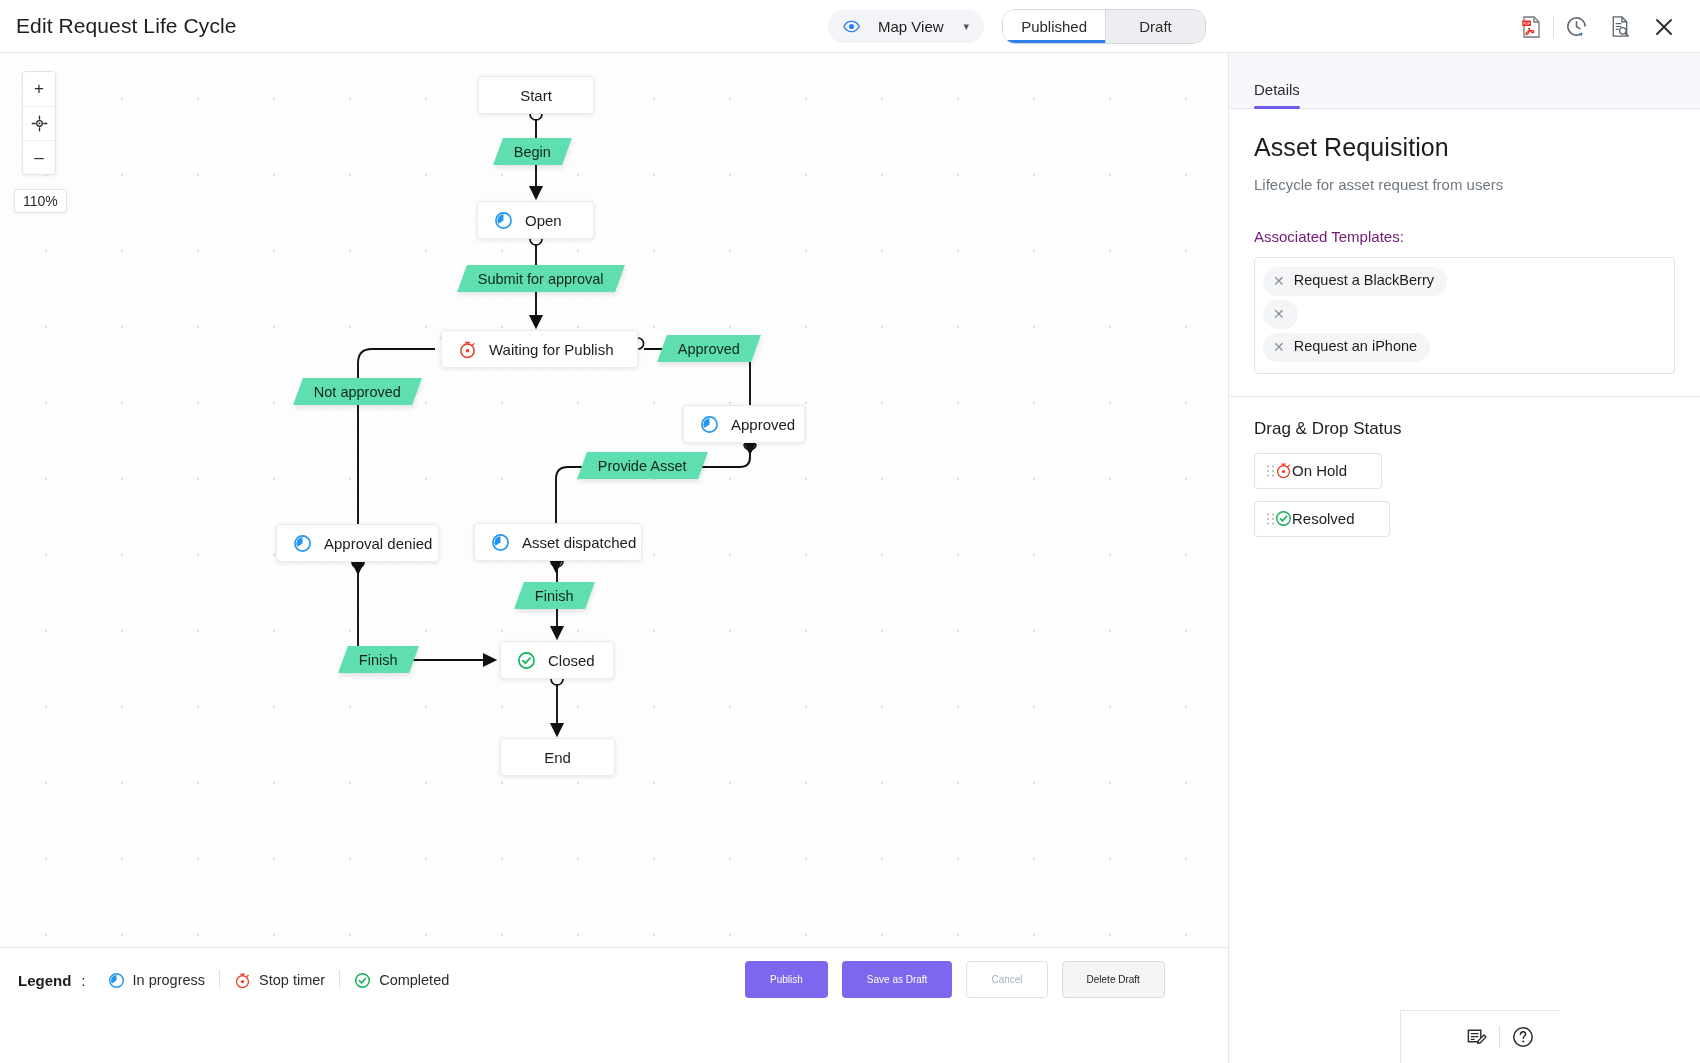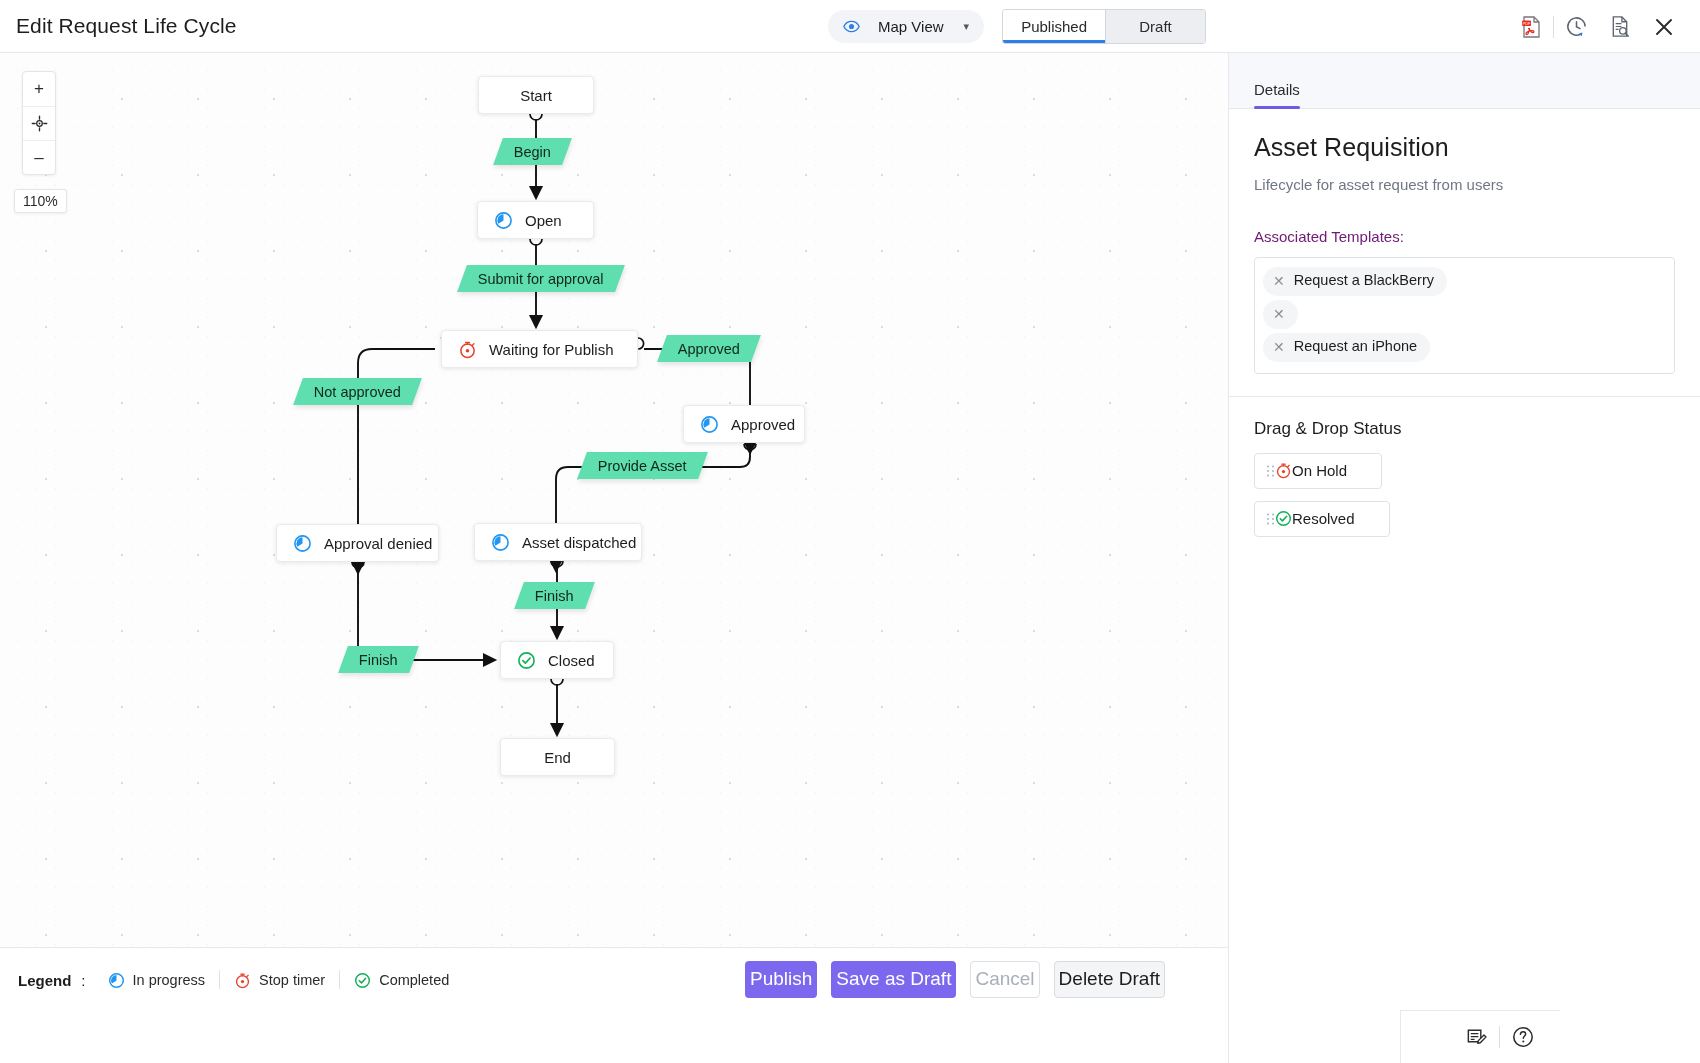--- a/index.html
+++ b/index.html
@@ -21,21 +21,21 @@
     letter-spacing:.1px; white-space:nowrap;
   }
   .top-center { position:absolute; left:828px; top:9px; display:flex; align-items:center; gap:18px; }
   .mapview-pill {
     display:flex; align-items:center; gap:18px;
     background:#f2f4f7; border-radius:18px; height:33px; padding:0 15px;
     font-size:15px; color:#1d1d1d; cursor:pointer;
   }
   .eye-ic { width:17px; height:17px; display:block; }
   .chev { font-size:11px; color:#555; margin-left:2px; }
-  .seg { display:flex; height:35px; border:1px solid #d4d7dd; border-radius:3px; overflow:hidden; }
+  .seg { display:flex; height:35px; border:1px solid #d4d7dd; border-radius:13px; overflow:hidden; }
   .seg-item {
     min-width:100px; display:flex; align-items:center; justify-content:center;
     font-size:15px; color:#2b2b2b; cursor:pointer; padding:0 18px; position:relative;
     background:#eceef1;
   }
   .seg-item.active { background:#fff; }
   .seg-item.active::after {
     content:""; position:absolute; left:0; right:0; bottom:0; height:3px; background:#2e7fe8;
   }
   .seg-item + .seg-item { border-left:1px solid #d4d7dd; }
@@ -101,21 +101,21 @@
     display:flex; align-items:center;
   }
   .legend { display:flex; align-items:flex-end; margin-left:18px; gap:0; }
   .legend-title { font-size:15px; color:#1d1d1d; font-weight:bold; }
   .legend-colon { font-size:15px; color:#1d1d1d; margin:0 8px 0 10px; }
   .legend-item { display:flex; align-items:center; gap:8px; font-size:14.5px; color:#2b2b2b; padding:0 14px; }
   .legend-sep { width:1px; height:19px; background:#dfe1e6; }
   .legend-item svg { width:17px; height:17px; display:block; }
   .actions { position:absolute; left:745px; display:flex; gap:14px; align-items:center; }
   .btn {
-    height:37px; border-radius:4px; font-size:19px; padding:0 4px;
+    height:37px; border-radius:4px; font-size:10px; padding:0 24px;
     display:flex; align-items:center; justify-content:center; cursor:pointer;
     border:1px solid transparent; white-space:nowrap;
   }
   .btn-primary { background:#7b68ee; color:#fff; }
   .btn-disabled { background:#fff; color:#a9b0bb; border:1px solid #dde0e5; cursor:default; }
   .btn-ghost { background:#f4f5f7; color:#1d1d1d; border:1px solid #d8dbe0; }
 
   
   .rpanel {
     position:absolute; left:1228px; top:53px; width:472px; height:1010px;

